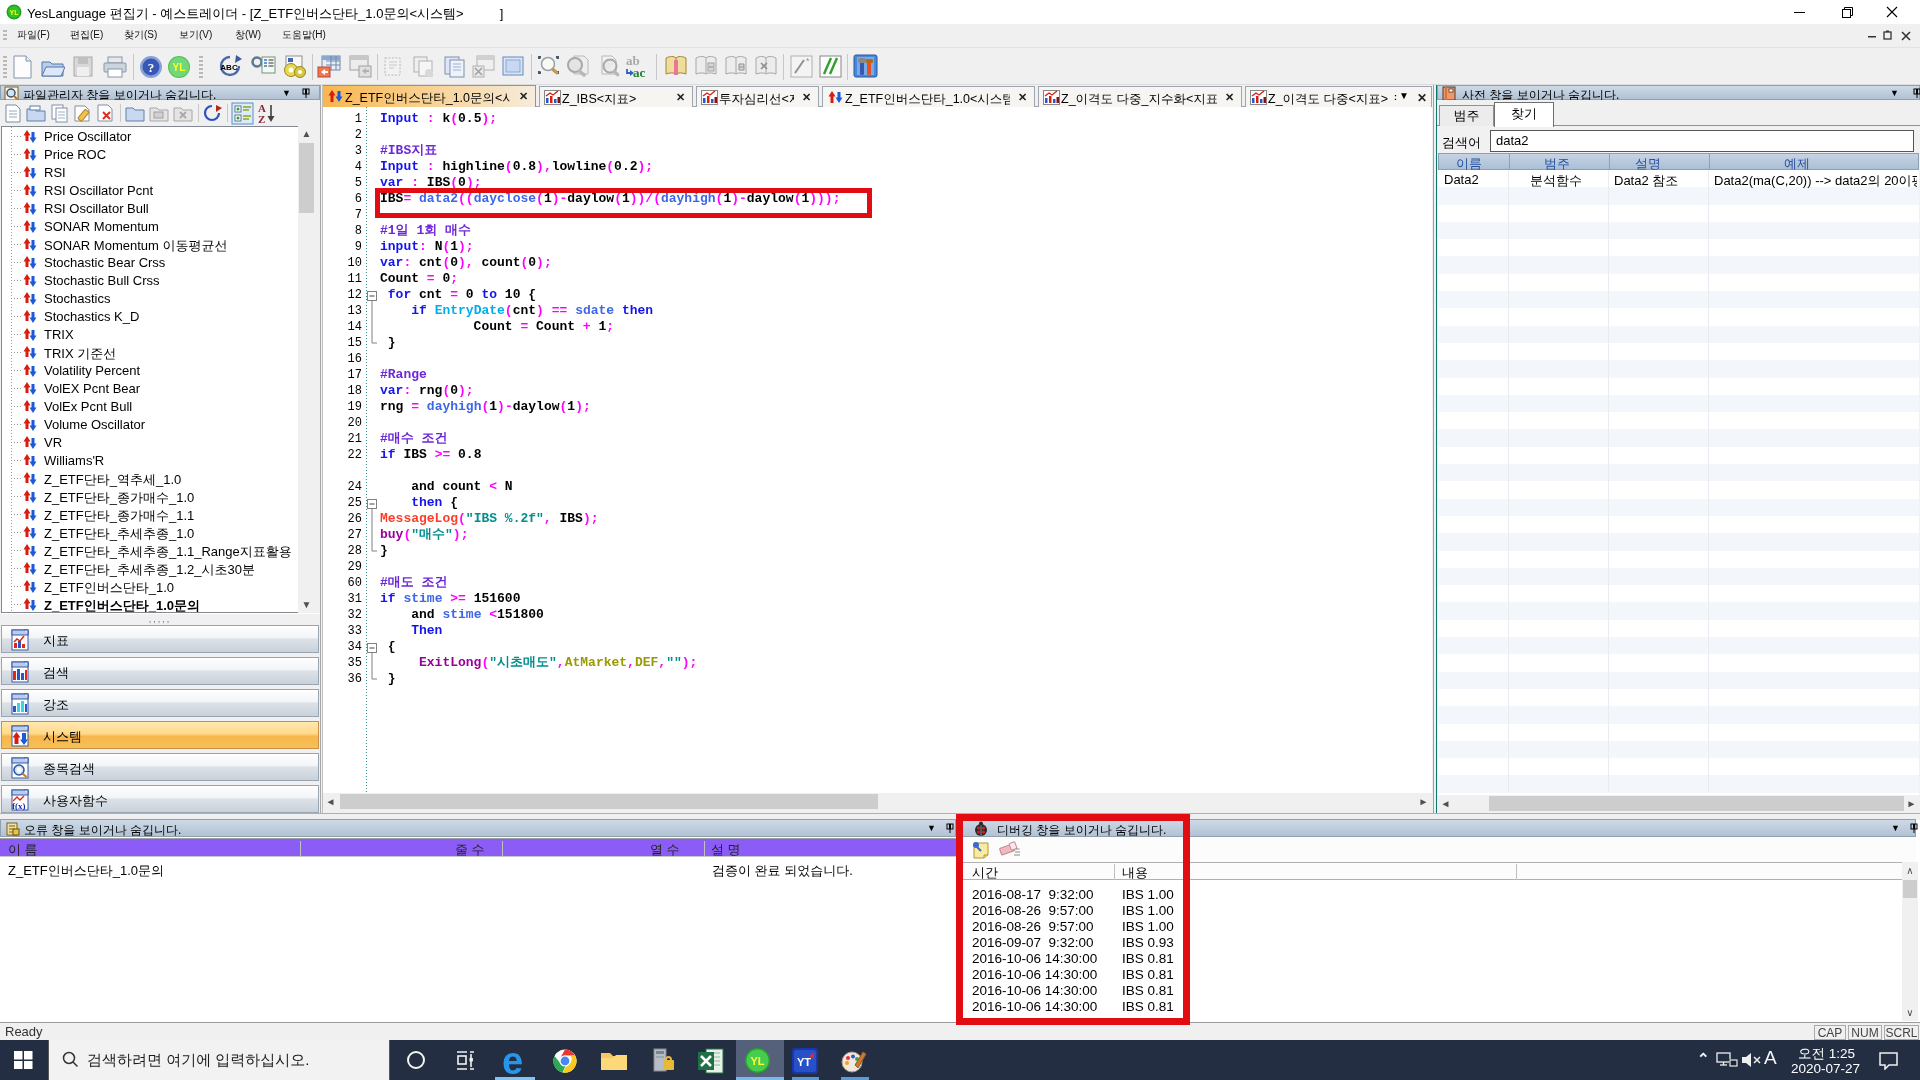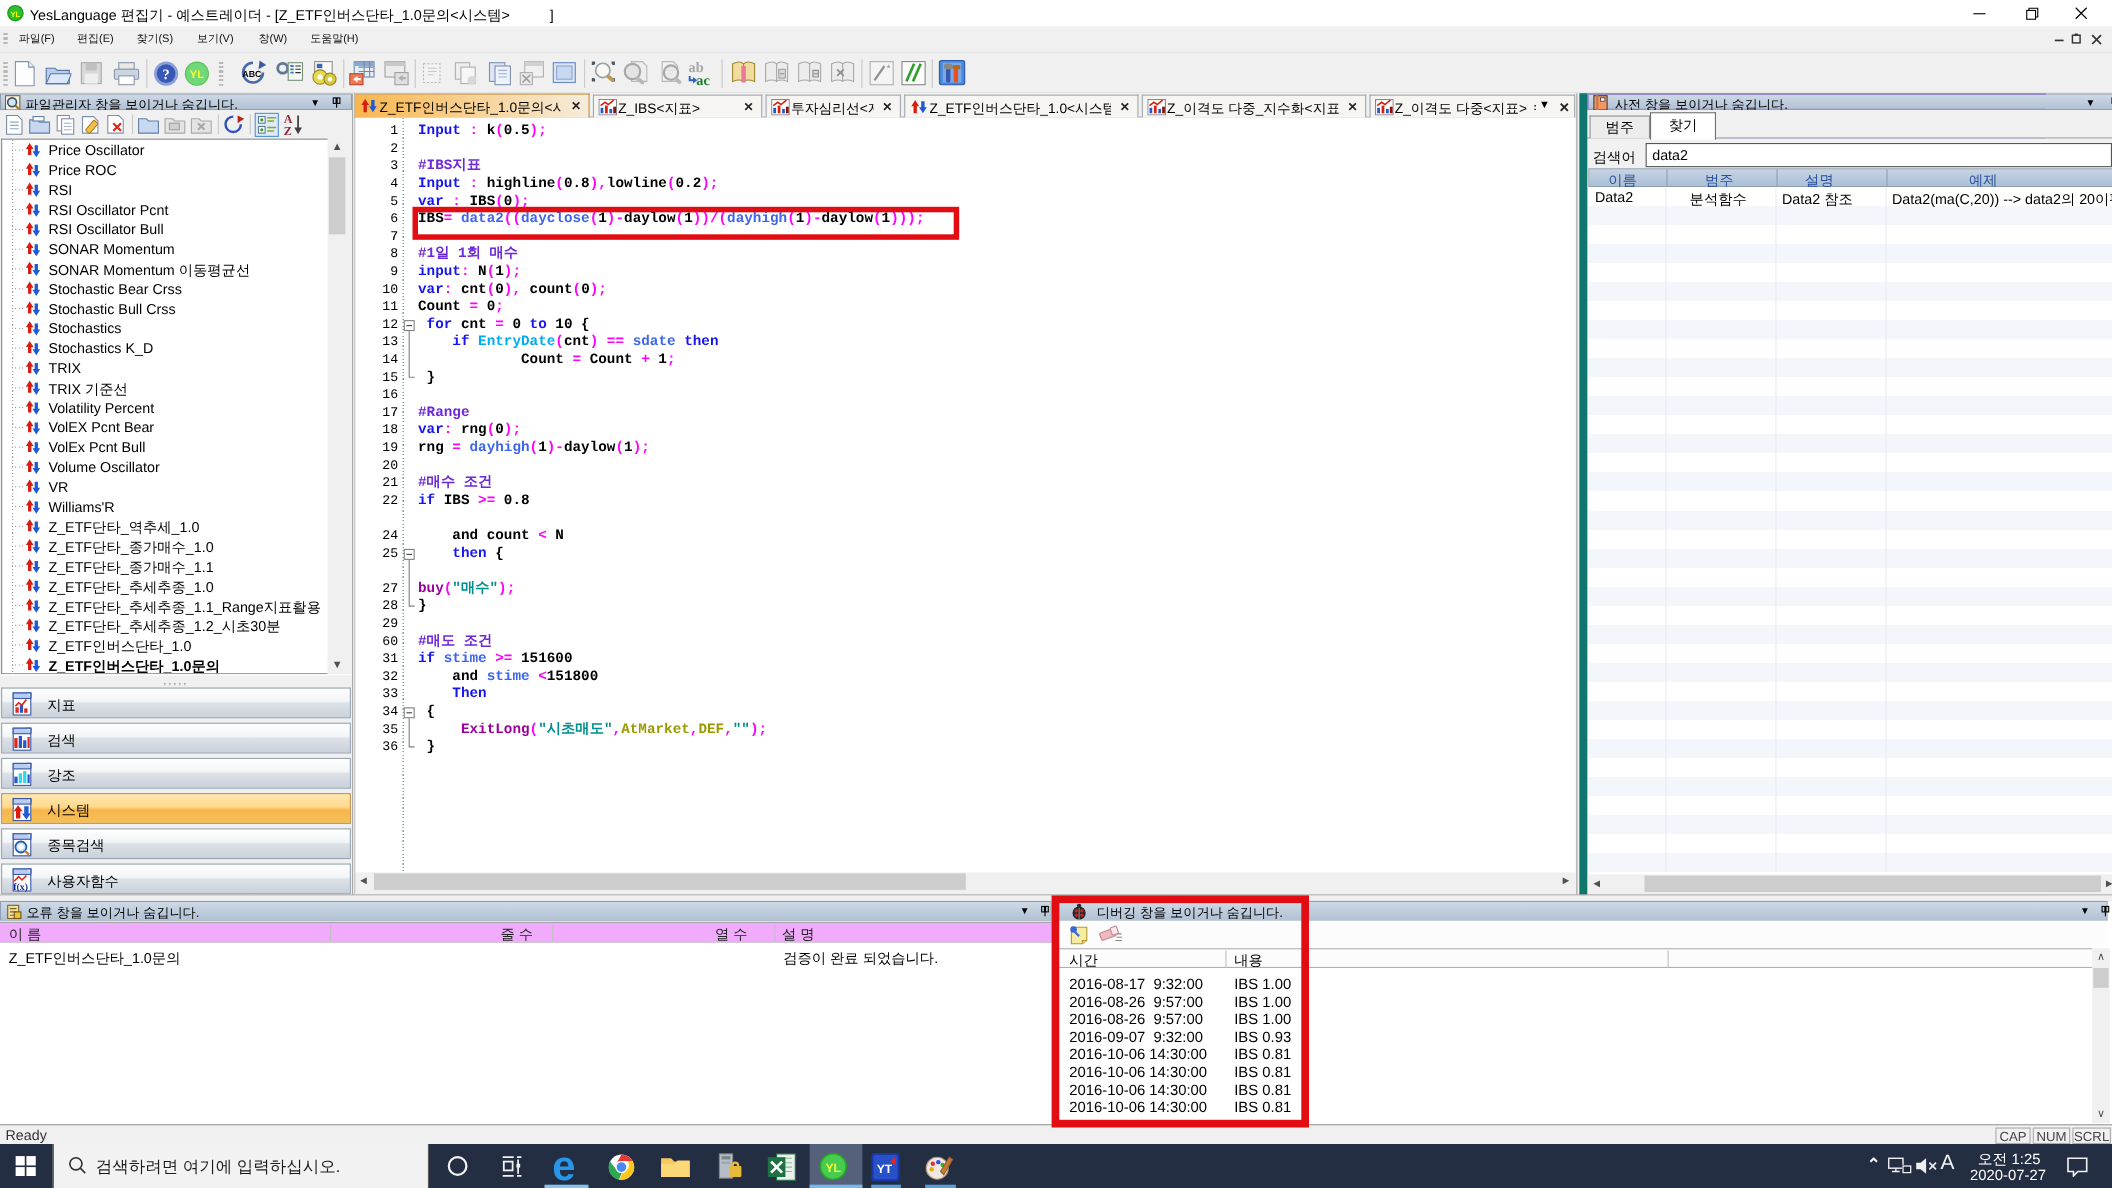--- a/index.html
+++ b/index.html
@@ -37,21 +37,21 @@
 .tab .tx{position:absolute;left:22px;top:4px;right:24px;overflow:hidden;white-space:nowrap;font-size:12.5px}
 .tab .cl{position:absolute;top:4px;font-size:11px;font-weight:bold;color:#222}
 #code{position:absolute;left:0;top:22px;width:1110px;height:686px;background:#fff;font-family:"Liberation Mono",monospace;font-size:13px;font-weight:bold;line-height:16px;white-space:pre}
 .cl1{position:absolute;left:0;width:1110px;height:16px}
 .num{position:absolute;left:0;width:40px;text-align:right;color:#000;font-weight:normal;font-size:12px}
 .cx{position:absolute;left:58px;top:0}
 .gdot{position:absolute;left:44px;top:0;width:1px;height:686px;background:repeating-linear-gradient(180deg,#3a8a8a 0 1px,#fff 1px 3px)}
 sb{color:#1414f0}sr{color:#3e66e8}sc{color:#00aeef}sm{color:#ff00ff}sg{color:#6d28d9}st{color:#008e8e}so{color:#9a9a00}sp{color:#990099}sf{color:#ff3c28}
 #hscroll{position:absolute;left:0;top:708px;width:1110px;height:17px;background:#f0f0f0}
 
-#rpanel{left:1436px;top:85px;width:424px;height:729px;background:#6d28d9;border-left:7px solid #0f766e}
+#rpanel{left:1436px;top:85px;width:424px;height:729px;background:#0f172a;border-left:1px solid #0f766e}
 
 #errwin{left:0;top:814px;width:958px;height:208px;background:#fff}
 #dbgwin{left:958px;top:814px;width:962px;height:208px;background:#fff}
 #statusbar{left:0;top:1022px;width:1920px;height:18px;background:#f0f0f0;border-top:1px solid #9b9b9b;font-size:13px;color:#333}
 .skey{position:absolute;top:2px;height:15px;border:1px solid #ababab;font-size:12px;color:#444;text-align:center;line-height:14px}
 
 #taskbar{left:0;top:1040px;width:1920px;height:40px;background:#242e42}
 
 .redbox{position:absolute;border-style:solid;border-color:#e20d12;z-index:50}
 .ic{position:absolute}
@@ -704,20 +704,21 @@
  <div class="cl1" style="top:228px"><span class="num">15</span><span class="cx"> }</span></div>
  <div class="cl1" style="top:244px"><span class="num">16</span><span class="cx"></span></div>
  <div class="cl1" style="top:260px"><span class="num">17</span><span class="cx"><sg>#Range</sg></span></div>
  <div class="cl1" style="top:276px"><span class="num">18</span><span class="cx"><sb>var</sb><sm>:</sm> rng<sm>(</sm>0<sm>);</sm></span></div>
  <div class="cl1" style="top:292px"><span class="num">19</span><span class="cx">rng <sm>=</sm> <sr>dayhigh</sr><sm>(</sm>1<sm>)-</sm>daylow<sm>(</sm>1<sm>);</sm></span></div>
  <div class="cl1" style="top:308px"><span class="num">20</span><span class="cx"></span></div>
  <div class="cl1" style="top:324px"><span class="num">21</span><span class="cx"><sg>#매수 조건</sg></span></div>
  <div class="cl1" style="top:340px"><span class="num">22</span><span class="cx"><sb>if</sb> IBS <sm>&gt;=</sm> 0.8</span></div>
  <div class="cl1" style="top:372px"><span class="num">24</span><span class="cx">    and count <sm>&lt;</sm> N</span></div>
  <div class="cl1" style="top:388px"><span class="num">25</span><span class="cx">    <sb>then</sb> {</span></div>
+ <div class="cl1" style="top:404px"><span class="num">26</span><span class="cx"><sf>MessageLog</sf><sm>(</sm><st>"IBS %.2f"</st><sm>,</sm> IBS<sm>);</sm></span></div>
  <div class="cl1" style="top:420px"><span class="num">27</span><span class="cx"><sp>buy</sp><sm>(</sm><st>"매수"</st><sm>);</sm></span></div>
  <div class="cl1" style="top:436px"><span class="num">28</span><span class="cx">}</span></div>
  <div class="cl1" style="top:452px"><span class="num">29</span><span class="cx"></span></div>
  <div class="cl1" style="top:468px"><span class="num">60</span><span class="cx"><sg>#매도 조건</sg></span></div>
  <div class="cl1" style="top:484px"><span class="num">31</span><span class="cx"><sb>if</sb> <sr>stime</sr> <sm>&gt;=</sm> 151600</span></div>
  <div class="cl1" style="top:500px"><span class="num">32</span><span class="cx">    and <sr>stime</sr> <sm>&lt;</sm>151800</span></div>
  <div class="cl1" style="top:516px"><span class="num">33</span><span class="cx">    <sb>Then</sb></span></div>
  <div class="cl1" style="top:532px"><span class="num">34</span><span class="cx"> {</span></div>
  <div class="cl1" style="top:548px"><span class="num">35</span><span class="cx">     <sp>ExitLong</sp><sm>(</sm><st>"시초매도"</st><sm>,</sm><so>AtMarket</so><sm>,</sm><so>DEF</so><sm>,</sm><st>""</st><sm>);</sm></span></div>
  <div class="cl1" style="top:564px"><span class="num">36</span><span class="cx"> }</span></div>
@@ -801,21 +802,21 @@
           <rect x="8" y="8" width="6" height="6" fill="#e8c838" stroke="#705010"></rect>
         </svg>
   <span class="ttl" style="left:23px;top:2px">오류 창을 보이거나 숨깁니다.</span>
   <span class="parr" style="left:926px;top:3px">▼</span>
         <svg class="ic" style="left:944px;top:3px" width="10" height="11">
           <rect x="2" y="1" width="6" height="5" fill="none" stroke="#000"></rect>
           <rect x="4" y="1" width="2" height="5" fill="#000"></rect>
           <path d="M5 6v4" stroke="#000"></path>
         </svg>
  </div>
- <div class="abs" style="left:0;top:24px;width:958px;height:19px;background:#f0abfc;border-top:1px solid #a0a0a0;border-bottom:1px solid #c8c8c8;font-size:13px;color:#222">
+ <div class="abs" style="left:0;top:24px;width:958px;height:19px;background:#8b5cf6;border-top:1px solid #a0a0a0;border-bottom:1px solid #c8c8c8;font-size:13px;color:#222">
   <span class="abs" style="left:8px;top:2px">이 름</span>
         <span class="abs" style="left:455px;top:2px">줄 수</span>
         <span class="abs" style="left:650px;top:2px">열 수</span>
         <span class="abs" style="left:711px;top:2px">설 명</span>
   <span class="abs" style="left:300px;top:2px;width:1px;height:15px;background:#c0c0c0"></span>
         <span class="abs" style="left:502px;top:2px;width:1px;height:15px;background:#c0c0c0"></span>
         <span class="abs" style="left:704px;top:2px;width:1px;height:15px;background:#c0c0c0"></span>
         <span class="abs" style="left:1404px;top:2px;width:1px;height:15px;background:#c0c0c0"></span>
  </div>
  <div class="abs" style="left:0;top:44px;width:958px;height:164px;background:#fff;font-size:13px">

